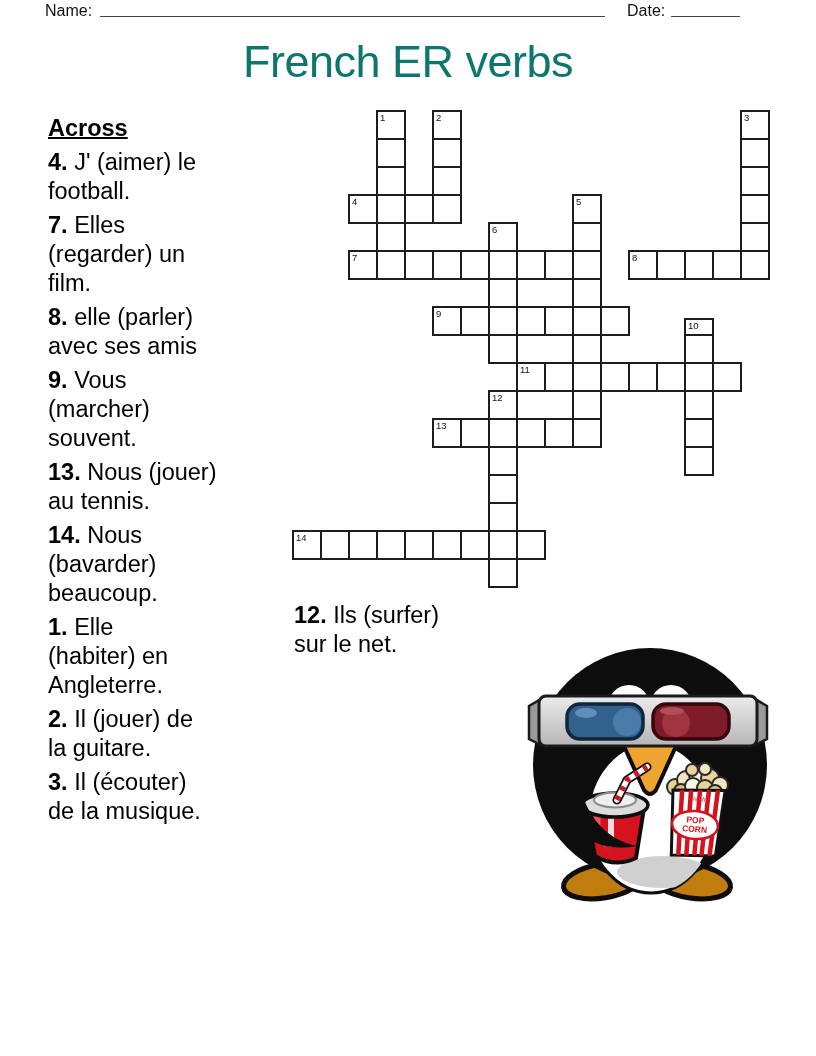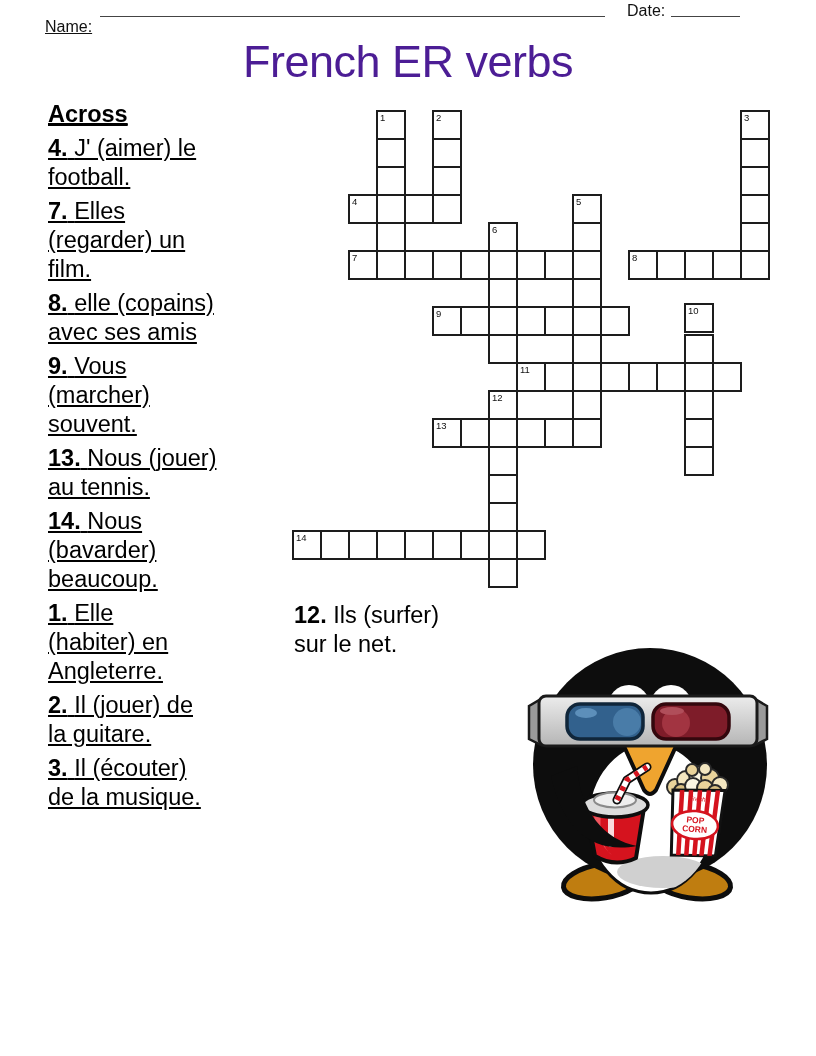--- a/index.html
+++ b/index.html
@@ -3,55 +3,55 @@
 <meta charset="utf-8">
 <style>
   html,body{margin:0;padding:0;background:#fff;}
   .page{position:relative;width:816px;height:1056px;background:#fff;overflow:hidden;
         font-family:"Liberation Sans","DejaVu Sans",sans-serif;color:#000;}
   
   .hdr-label{position:absolute;font-size:16px;color:#111;}
   .hline{position:absolute;border-bottom:1.6px solid #444;height:0;}
   
   .title{position:absolute;left:0;right:0;top:36px;text-align:center;
-         font-size:45px;letter-spacing:-0.5px;color:#4c1d95;}
+         font-size:45px;letter-spacing:-0.5px;color:#0f766e;}
   
   .clues{position:absolute;font-size:23.5px;line-height:29px;color:#000;}
   .clues .head{font-weight:bold;text-decoration:underline;text-decoration-thickness:2px;margin-bottom:5px;}
   .clue{margin-bottom:5px;}
   .clue .n{font-weight:bold;}
   .clue .t{white-space:pre-line;}
   
   .grid{position:absolute;}
   .cell{position:absolute;width:30px;height:30px;box-sizing:border-box;
         border:2px solid #1d1d1d;background:#fff;}
   .cnum{position:absolute;top:0;left:2px;font-size:9.5px;line-height:11px;color:#111;}
   
   .penguin{position:absolute;left:523px;top:640px;width:250px;height:265px;}
 </style>
 </head>
 <body>
 
 <div class="page">
 
-  <span class="hdr-label" style="left:45px;top:18px;text-decoration:underline;">Name:</span>
+  <span class="hdr-label" style="left:45px;top:2px;">Name:</span>
   <div class="hline" style="left:100px;top:16px;width:505px;"></div>
   <span class="hdr-label" style="left:627px;top:2px;">Date:</span>
   <div class="hline" style="left:671px;top:16px;width:69px;"></div>
 
   <div class="title">French ER verbs</div>
 
-  <div class="clues" style="left:48px;top:100px;width:238px;text-decoration:underline;">
+  <div class="clues" style="left:48px;top:114px;width:238px;">
     <div class="head">Across</div>
     <div class="clue"><span class="n">4.</span> <span class="t">J' (aimer) le
 football.</span></div>
     <div class="clue"><span class="n">7.</span> <span class="t">Elles
 (regarder) un
 film.</span></div>
-    <div class="clue"><span class="n">8.</span> <span class="t">elle (copains)
+    <div class="clue"><span class="n">8.</span> <span class="t">elle (parler)
 avec ses amis</span></div>
     <div class="clue"><span class="n">9.</span> <span class="t">Vous
 (marcher)
 souvent.</span></div>
     <div class="clue"><span class="n">13.</span> <span class="t">Nous (jouer)
 au tennis.</span></div>
     <div class="clue"><span class="n">14.</span> <span class="t">Nous
 (bavarder)
 beaucoup.</span></div>
     <div class="clue"><span class="n">1.</span> <span class="t">Elle
@@ -127,21 +127,21 @@
       <div class="cell" style="left: 364px; top: 140px; border-color: rgb(29, 29, 29);"></div>
       <div class="cell" style="left: 392px; top: 140px; border-color: rgb(29, 29, 29);"></div>
       <div class="cell" style="left: 420px; top: 140px; border-color: rgb(29, 29, 29);"></div>
       <div class="cell" style="left: 140px; top: 196px; border-color: rgb(29, 29, 29);">
         <span class="cnum">9</span>
       </div>
       <div class="cell" style="left: 168px; top: 196px; border-color: rgb(29, 29, 29);"></div>
       <div class="cell" style="left: 224px; top: 196px; border-color: rgb(29, 29, 29);"></div>
       <div class="cell" style="left: 252px; top: 196px; border-color: rgb(29, 29, 29);"></div>
       <div class="cell" style="left: 308px; top: 196px; border-color: rgb(29, 29, 29);"></div>
-      <div class="cell" style="left: 392px; top: 193px; border-color: rgb(29, 29, 29);">
+      <div class="cell" style="left: 392px; top: 208px; border-color: rgb(29, 29, 29);">
         <span class="cnum">10</span>
       </div>
       <div class="cell" style="left: 392px; top: 224px; border-color: rgb(29, 29, 29);"></div>
       <div class="cell" style="left: 392px; top: 252px; border-color: rgb(29, 29, 29);"></div>
       <div class="cell" style="left: 392px; top: 280px; border-color: rgb(29, 29, 29);"></div>
       <div class="cell" style="left: 392px; top: 308px; border-color: rgb(29, 29, 29);"></div>
       <div class="cell" style="left: 392px; top: 336px; border-color: rgb(29, 29, 29);"></div>
       <div class="cell" style="left: 224px; top: 252px; border-color: rgb(29, 29, 29);">
         <span class="cnum">11</span>
       </div>

